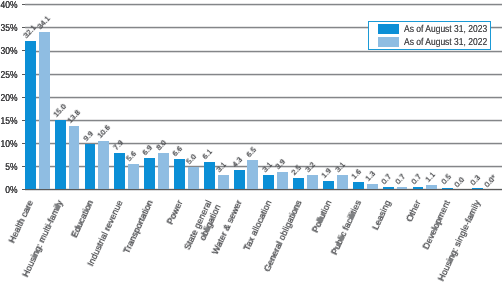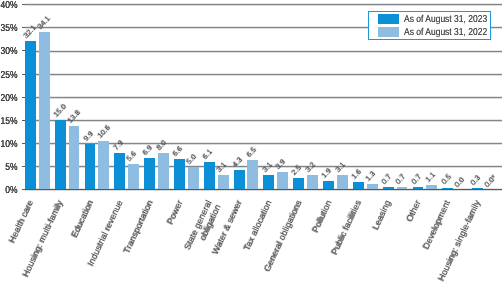--- a/index.html
+++ b/index.html
@@ -121,19 +121,19 @@
     <div class="vlabel" style="left: 445.562px; top: 177.485px; height: 9px; line-height: 9px;">0.5</div>
     <div class="bar" style="left: 456.163px; width: 10.9px; height: 0px; bottom: 94.2px; background: rgb(143, 189, 226);"></div>
     <div class="vlabel" style="left: 459.363px; top: 179.8px; height: 9px; line-height: 9px;">0.0</div>
     <div class="catlabel" style="right: 57.5281px; top: 199px;">Development</div>
     <div class="bar" style="left: 472.181px; width: 10.9px; height: 1.389px; bottom: 94.2px; background: rgb(11, 143, 214);"></div>
     <div class="vlabel" style="left: 475.381px; top: 178.411px; height: 9px; line-height: 9px;">0.3</div>
     <div class="bar" style="left: 485.981px; width: 10.9px; height: 0px; bottom: 94.2px; background: rgb(143, 189, 226);"></div>
     <div class="vlabel" style="left: 489.181px; top: 179.8px; height: 9px; line-height: 9px;">0.0*</div>
     <div class="catlabel" style="right: 27.7094px; top: 199px;">Housing: single-family</div>
     <div class="axisline" style="top: 189.3px;"></div>
-    <div id="legend" style="left: 368px; top: 11px; width: 121px; height: 27px;">
+    <div id="legend" style="left: 368px; top: 21px; width: 121px; height: 27px;">
       <div class="lgswatch" style="left: 9.3px; top: 2.3px; width: 21.2px; height: 9.8px; background: rgb(11, 143, 214);"></div>
       <div class="lgtext" style="left: 34.8px; top: 2px;">As of August 31, 2023</div>
       <div class="lgswatch" style="left: 9.3px; top: 15.2px; width: 21.2px; height: 9.8px; background: rgb(143, 189, 226);"></div>
       <div class="lgtext" style="left: 34.8px; top: 15.4px;">As of August 31, 2022</div>
     </div>
   </div>
 
 </body></html>

